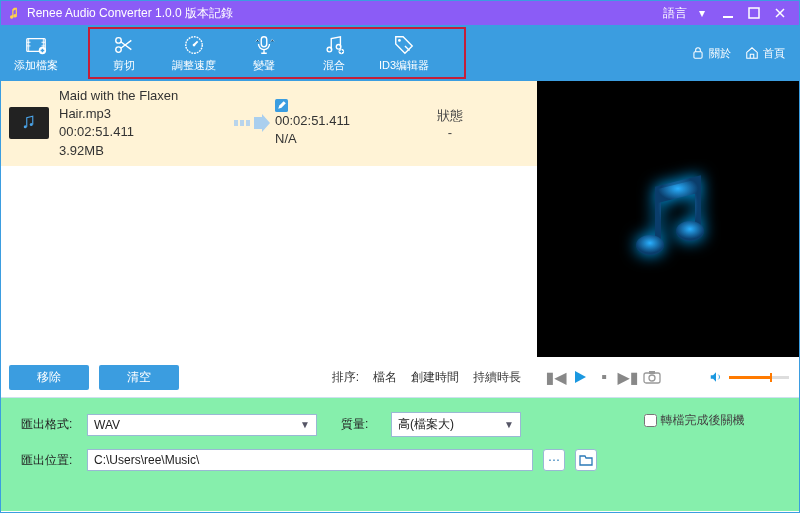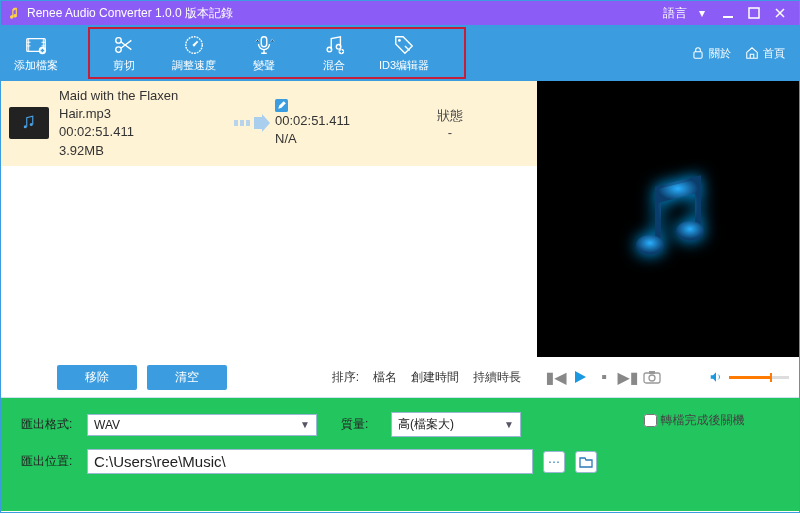--- a/index.html
+++ b/index.html
@@ -28,43 +28,43 @@
 .fileinfo { width: 170px; line-height: 1.4; }
 .arrow { width: 46px; display: flex; align-items: center; justify-content: center; }
 .outinfo { width: 155px; line-height: 1.4; }
 .outinfo .outname { display:flex; align-items:center; gap:3px; }
 .statcol { width: 40px; text-align: center; color: #444; }
 
 .preview { width: 262px; background: #000; display: flex; align-items: center; justify-content: center; }
 .preview svg { width: 120px; height: 120px; }
 
 
-.lowctrl { height: 40px; display: flex; align-items: center; padding: 0 8px; gap: 10px; margin-left: 48px; }
+.lowctrl { height: 40px; display: flex; align-items: center; padding: 0 8px; gap: 10px; }
 .btn-blue { background: #3b9de0; color: #fff; border: none; padding: 4px 18px; font-size: 12px; border-radius: 2px; cursor: pointer; width: 80px; text-align: center; }
 .sortarea { margin-left: auto; display: flex; gap: 14px; font-size: 12px; color: #333; padding-right: 8px; }
 .sortarea .lbl { color:#333; }
 .sortarea .opt { color:#2b7ab8; cursor:pointer; }
 
 .playctrl { width: 262px; display: flex; align-items: center; gap: 6px; padding: 0 10px; }
 .playctrl .pbtn { width: 18px; height: 18px; cursor: pointer; display:flex;align-items:center;justify-content:center; color:#888; }
 .playctrl .play { color:#1b98e0; }
 .playctrl .vol { margin-left: auto; display:flex; align-items:center; gap:6px; }
 .volslider { width: 60px; height: 3px; background: linear-gradient(to right, #ff7a00 70%, #ddd 70%); position: relative; }
 .volslider::after { content:''; position:absolute; right:28%; top:-3px; width:2px; height:9px; background:#ff7a00; }
 
 .ctrlrow { display:flex; }
 
 
-.bottom { height: 114px; background: #22c55e; border-top: 1px solid #cfe0ef; padding: 14px 20px; display: flex; gap: 12px; }
+.bottom { height: 114px; background: #86efac; border-top: 1px solid #cfe0ef; padding: 14px 20px; display: flex; gap: 12px; }
 .bottom-left { flex: 1; display: flex; flex-direction: column; gap: 12px; font-size: 12px; color: #222; }
 .brow { display: flex; align-items: center; gap: 10px; }
 .brow .blabel { width: 56px; }
 .select { background: #fff; border: 1px solid #9ab8d4; padding: 3px 6px; font-size: 12px; display: flex; align-items: center; justify-content: space-between; cursor:pointer; }
 .select .arrow-dn { color:#556; font-size:10px; }
-.pathbox { flex:1; background:#fff; border:1px solid #9ab8d4; padding:3px 6px; font-size:15px; }
+.pathbox { flex:1; background:#fff; border:1px solid #9ab8d4; padding:3px 6px; font-size:12px; }
 .iconbtn { width:22px; height:22px; border:1px solid #9ab8d4; background:#fff; display:flex;align-items:center;justify-content:center;cursor:pointer; color:#2b7ab8; border-radius:3px; }
 
 .bottom-right { width: 170px; display:flex; flex-direction:column; align-items:center; gap:6px; }
 .startbtn { width: 150px; height: 38px; background:#ff8a1e; color:#fff; border:none; border-radius:19px; font-size:18px; display:flex;align-items:center;justify-content:center;gap:8px;cursor:pointer; }
 .chkrow { display:flex; align-items:center; gap:4px; font-size:12px; color:#444; }
 .chkrow input { width:13px; height:13px; }
 </style>
 </head>
 <body>
 

